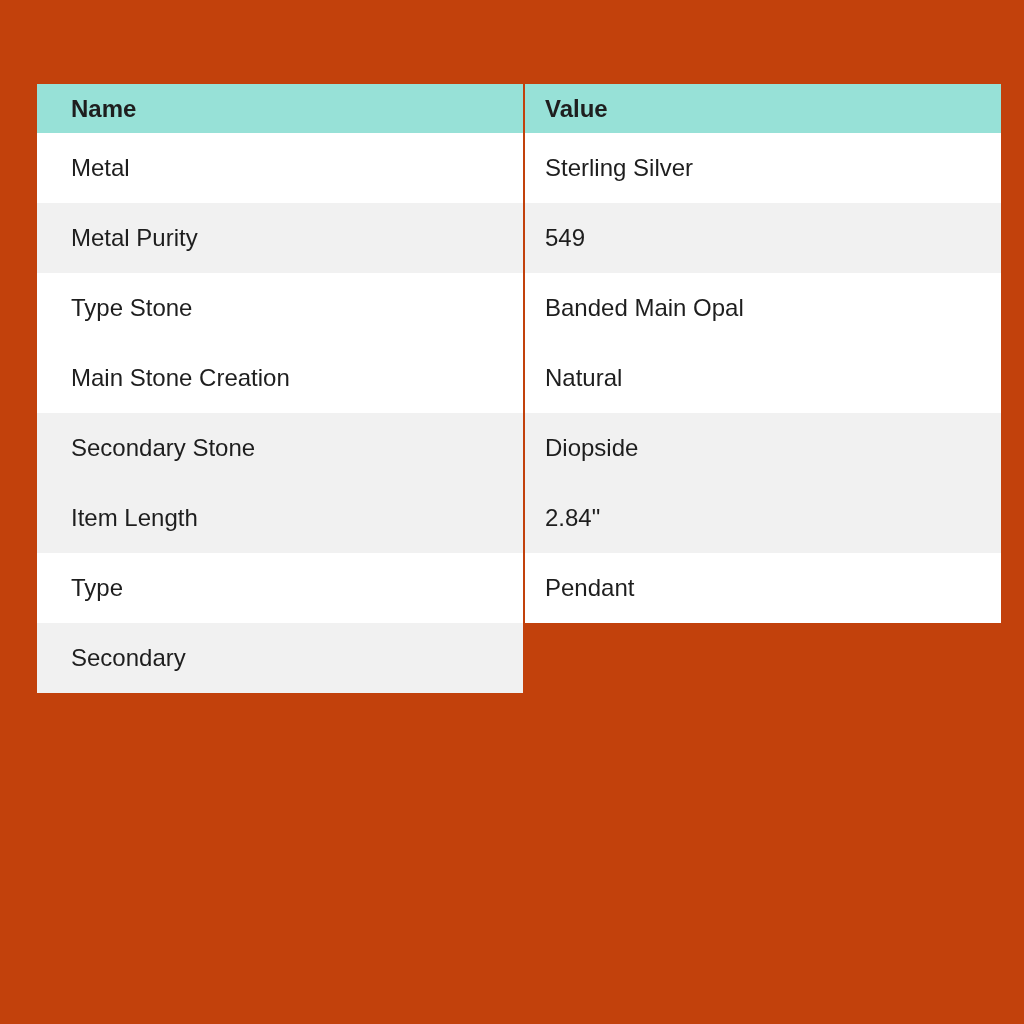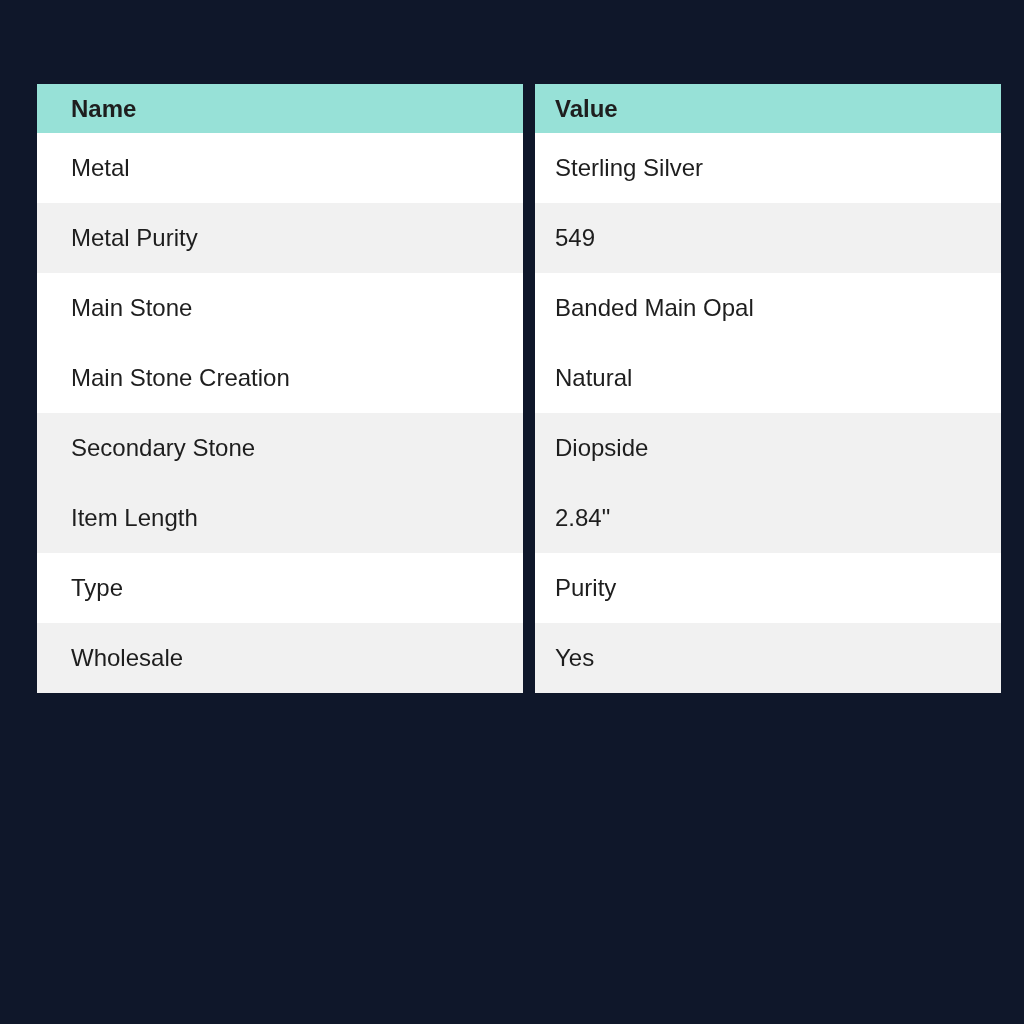--- a/index.html
+++ b/index.html
@@ -7,21 +7,21 @@
     padding: 0;
     background: #ffffff;
     width: 1024px;
     height: 1024px;
     font-family: "Liberation Sans", "DejaVu Sans", sans-serif;
   }
   .page {
     position: relative;
     width: 1024px;
     height: 1024px;
-    background: #0f172a;
+    background: #c2410c;
     overflow: hidden;
   }
   .spec-table {
     position: absolute;
     left: 37px;
     top: 84px;
     width: 964px;
     color: #1e1e1e;
     font-size: 24px;
   }
@@ -41,21 +41,21 @@
     overflow: hidden;
     white-space: nowrap;
   }
   .name-col {
     width: 486px;
     padding-left: 34px;
     flex: 0 0 486px;
   }
   .value-col {
     flex: 1 1 auto;
-    margin-left: 12px; 
+    margin-left: 2px; 
     padding-left: 20px;
   }
   .header-row .cell {
     background: #97e1d7;
   }
   .row.alt .cell {
     background: #f1f1f1;
   }
 </style>
 </head>
@@ -73,43 +73,42 @@
       <div class="cell name-col">Metal</div>
       <div class="cell value-col">Sterling Silver</div>
     </div>
 
     <div class="row alt">
       <div class="cell name-col">Metal Purity</div>
       <div class="cell value-col">549</div>
     </div>
 
     <div class="row">
-      <div class="cell name-col">Main Stone</div>
+      <div class="cell name-col">Type Stone</div>
       <div class="cell value-col">Banded Main Opal</div>
     </div>
 
     <div class="row">
       <div class="cell name-col">Main Stone Creation</div>
       <div class="cell value-col">Natural</div>
     </div>
 
     <div class="row alt">
       <div class="cell name-col">Secondary Stone</div>
       <div class="cell value-col">Diopside</div>
     </div>
 
     <div class="row alt">
       <div class="cell name-col">Item Length</div>
       <div class="cell value-col">2.84"</div>
     </div>
 
     <div class="row">
       <div class="cell name-col">Type</div>
-      <div class="cell value-col">Purity</div>
+      <div class="cell value-col">Pendant</div>
     </div>
 
     <div class="row alt">
-      <div class="cell name-col">Wholesale</div>
-      <div class="cell value-col">Yes</div>
+      <div class="cell name-col">Secondary</div>
     </div>
 
   </div>
 </div>
 
 </body></html>

